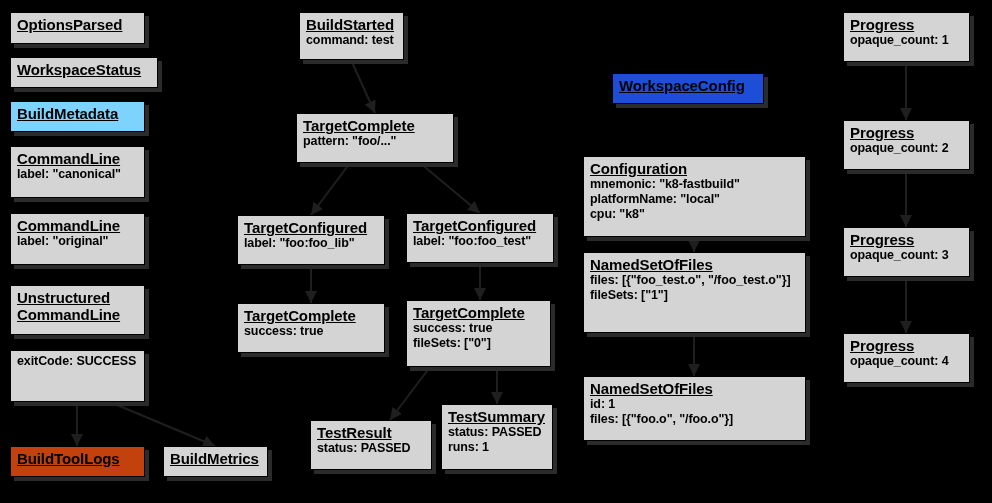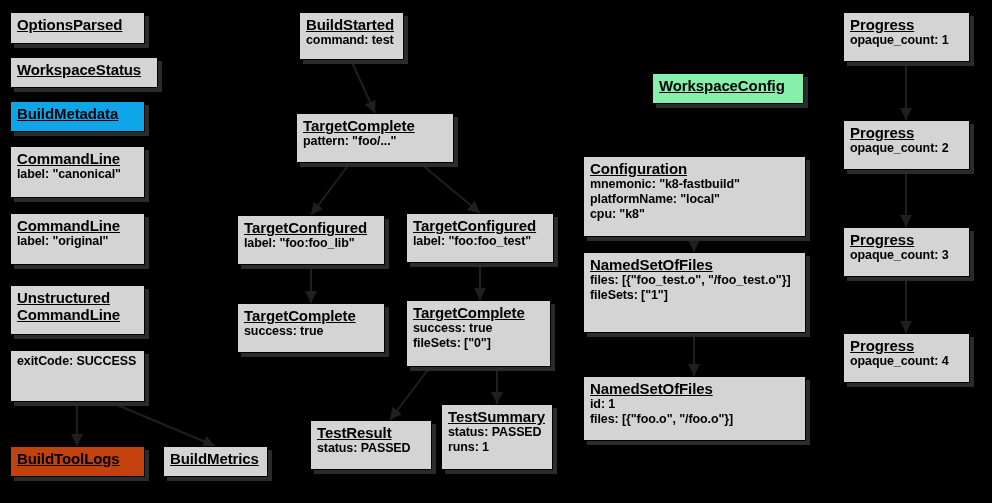--- a/index.html
+++ b/index.html
@@ -77,21 +77,21 @@
         <path d="M 906 277 L 906 333" stroke="#1f1f1f" stroke-width="2" fill="none" marker-end="url(#arrow)"></path>
       </g>
   </svg>
   <div id="nodes-layer">
       <div class="node" style="left: 10px; top: 12px; width: 135px; height: 32px; background: rgb(212, 212, 212);">
         <div class="node-title">OptionsParsed</div>
       </div>
       <div class="node" style="left: 10px; top: 57px; width: 148px; height: 31px; background: rgb(212, 212, 212);">
         <div class="node-title">WorkspaceStatus</div>
       </div>
-      <div class="node" style="left: 10px; top: 101px; width: 135px; height: 31px; background: #0ea5e9;">
+      <div class="node" style="left: 10px; top: 101px; width: 135px; height: 31px; background: #7dd3fc;">
         <div class="node-title">BuildMetadata</div>
       </div>
       <div class="node" style="left: 10px; top: 146px; width: 135px; height: 52px; background: rgb(212, 212, 212);">
         <div class="node-title">CommandLine</div>
         <div class="node-field">label: "canonical"</div>
       </div>
       <div class="node" style="left: 10px; top: 213px; width: 135px; height: 52px; background: rgb(212, 212, 212);">
         <div class="node-title">CommandLine</div>
         <div class="node-field">label: "original"</div>
       </div>
@@ -135,21 +135,21 @@
       </div>
       <div class="node" style="left: 310px; top: 420px; width: 122px; height: 50px; background: rgb(212, 212, 212);">
         <div class="node-title">TestResult</div>
         <div class="node-field">status: PASSED</div>
       </div>
       <div class="node" style="left: 441px; top: 404px; width: 112px; height: 66px; background: rgb(212, 212, 212);">
         <div class="node-title">TestSummary</div>
         <div class="node-field">status: PASSED</div>
         <div class="node-field">runs: 1</div>
       </div>
-      <div class="node" style="left: 652px; top: 73px; width: 152px; height: 31px; background: #86efac;">
+      <div class="node" style="left: 612px; top: 73px; width: 152px; height: 31px; background: #1d4ed8;">
         <div class="node-title">WorkspaceConfig</div>
       </div>
       <div class="node" style="left: 583px; top: 156px; width: 223px; height: 81px; background: rgb(212, 212, 212);">
         <div class="node-title">Configuration</div>
         <div class="node-field">mnemonic: "k8-fastbuild"</div>
         <div class="node-field">platformName: "local"</div>
         <div class="node-field">cpu: "k8"</div>
       </div>
       <div class="node" style="left: 583px; top: 252px; width: 223px; height: 81px; background: rgb(212, 212, 212);">
         <div class="node-title">NamedSetOfFiles</div>

